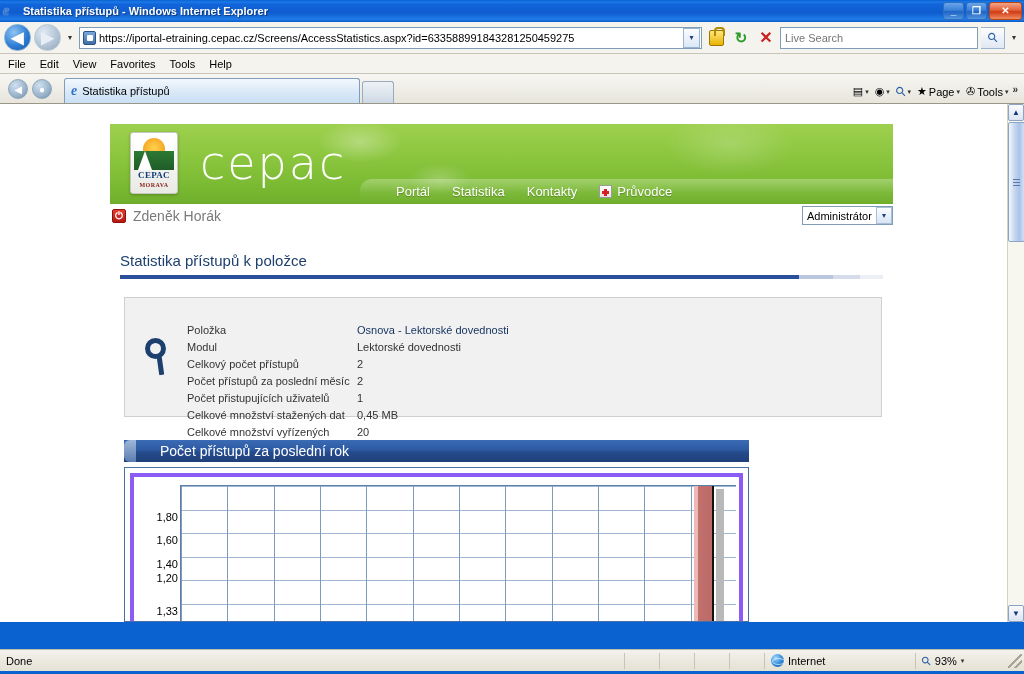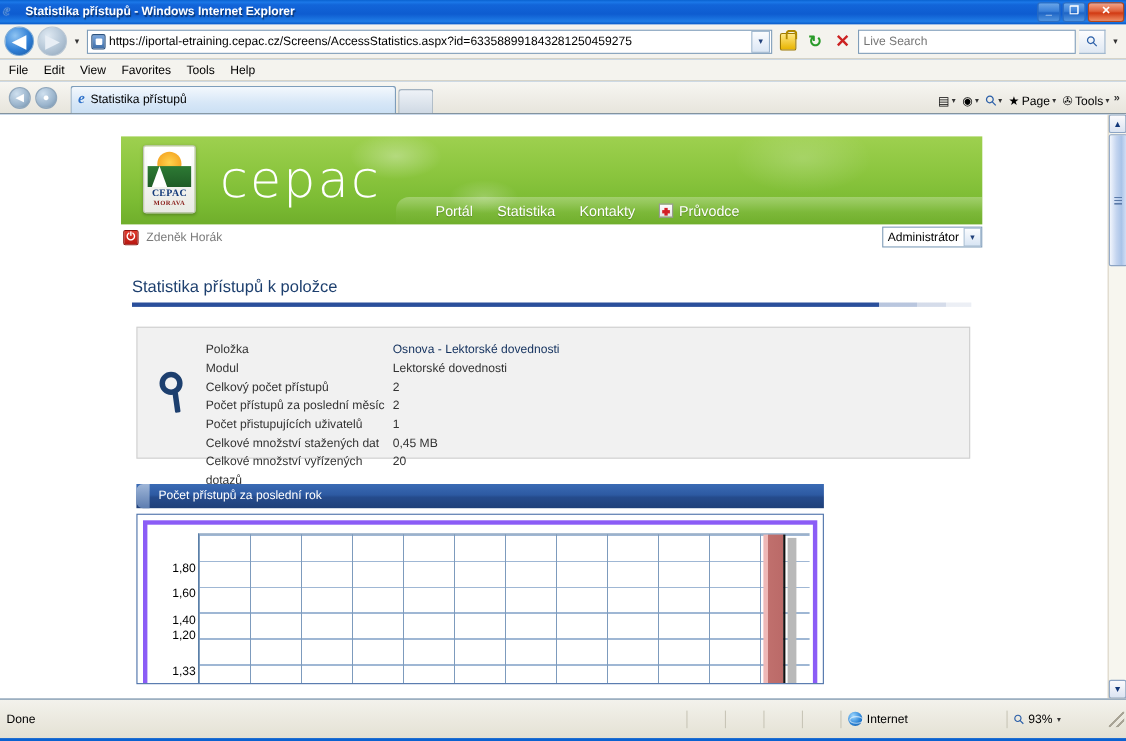--- a/index.html
+++ b/index.html
@@ -302,21 +302,21 @@
     border-bottom: 1px solid #ffffff;
   }
   #logout-icon {
     width: 14px; height: 14px; border-radius: 2px;
     background: linear-gradient(180deg,#e23b2f,#b81710);
     border: 1px solid #8d120c;
     color: #fff; font-size: 10px; font-weight: bold;
     display: flex; align-items: center; justify-content: center;
     margin-right: 7px; flex: none; line-height: 1;
   }
-  #username { font-size: 11px; color: #7a7a7a; }
+  #username { font-size: 14px; color: #7a7a7a; }
   #role-select {
     position: absolute; right: 0; top: 2px;
     width: 91px; height: 19px;
     background: #fff; border: 1px solid #7f9db9;
     display: flex; align-items: center; padding-left: 4px;
   }
   #role-select .rlbl { font-size: 11px; color: #000; flex: 1 1 auto; }
   #role-select .rdd {
     width: 16px; height: 17px;
     background: linear-gradient(180deg,#fbfcfe,#d8e5f4);
@@ -352,21 +352,21 @@
     position: absolute; left: 2px; top: 0;
     width: 21px; height: 21px; border-radius: 50%;
     border: 5px solid #1d3f6e;
   }
   #magnify .handle {
     position: absolute; left: 15px; top: 19px;
     width: 5px; height: 18px; background: #1d3f6e;
     transform: rotate(-8deg); border-radius: 1px;
   }
   #info-rows {
-    position: absolute; left: 62px; top: 12px;
+    position: absolute; left: 62px; top: 24px;
     display: flex; flex-direction: column; gap: 0;
   }
   .inforow { display: flex; line-height: 17px; height: 17px; }
   .infolabel { width: 170px; font-size: 11px; color: #333; }
   .infoval { font-size: 11px; color: #333; }
   .infoval.strong { font-weight: normal; color: #13315e; }
 
   
   #chart-head {
     margin-left: 14px; margin-top: 23px;
@@ -375,21 +375,21 @@
     display: flex; align-items: center;
     position: relative;
   }
   #chart-head .bead {
     width: 12px; height: 22px;
     background: linear-gradient(180deg,#9fb6d8,#5d7db0);
     border-radius: 6px 0 0 6px;
     flex: none;
   }
   #chart-head .htxt {
-    color: #fff; font-size: 11px; padding-left: 8px;
+    color: #fff; font-size: 14px; padding-left: 24px;
   }
   #chart-frame {
     margin-left: 14px; margin-top: 5px;
     width: 625px; height: 155px;
     background: #fff;
     border: 1px solid #4a6fa8;
     padding: 5px;
     position: relative;
     overflow: hidden;
   }
@@ -445,25 +445,26 @@
     background: linear-gradient(90deg,#f2f6fd,#c3d4ef 40%,#aac4e8 70%,#d4e0f5);
     border: 1px solid #8ca4c4; border-radius: 2px;
     display: flex; align-items: center; justify-content: center;
   }
   #sthumb .grip { width: 7px; height: 7px;
     background: repeating-linear-gradient(180deg,#5a79a8 0 1px, transparent 1px 3px); }
   #strack { flex: 1 1 auto; background: #f7f6ef; }
 
   
   #statusbar {
-    height: 36px; flex: none;
+    height: 22px; flex: none;
     background: linear-gradient(180deg,#f3f2ec,#e4e1d4);
     border-top: 1px solid #bfbcae;
     display: flex; align-items: center; font-size: 11px; color: #000;
     position: relative;
+    margin-top: 27px;
   }
   #status-text { padding-left: 6px; flex: 1 1 auto; }
   .sb-seg { width: 1px; height: 16px; background: #c8c5b7; }
   .sb-cell { height: 22px; display: flex; align-items: center; padding: 0 6px; gap: 4px; }
   #globe-icon {
     width: 13px; height: 13px; border-radius: 50%;
     background: radial-gradient(circle at 35% 30%, #9fd8ff 0%, #2f87d8 55%, #14559c 100%);
     position: relative;
   }
   #globe-icon::after {

